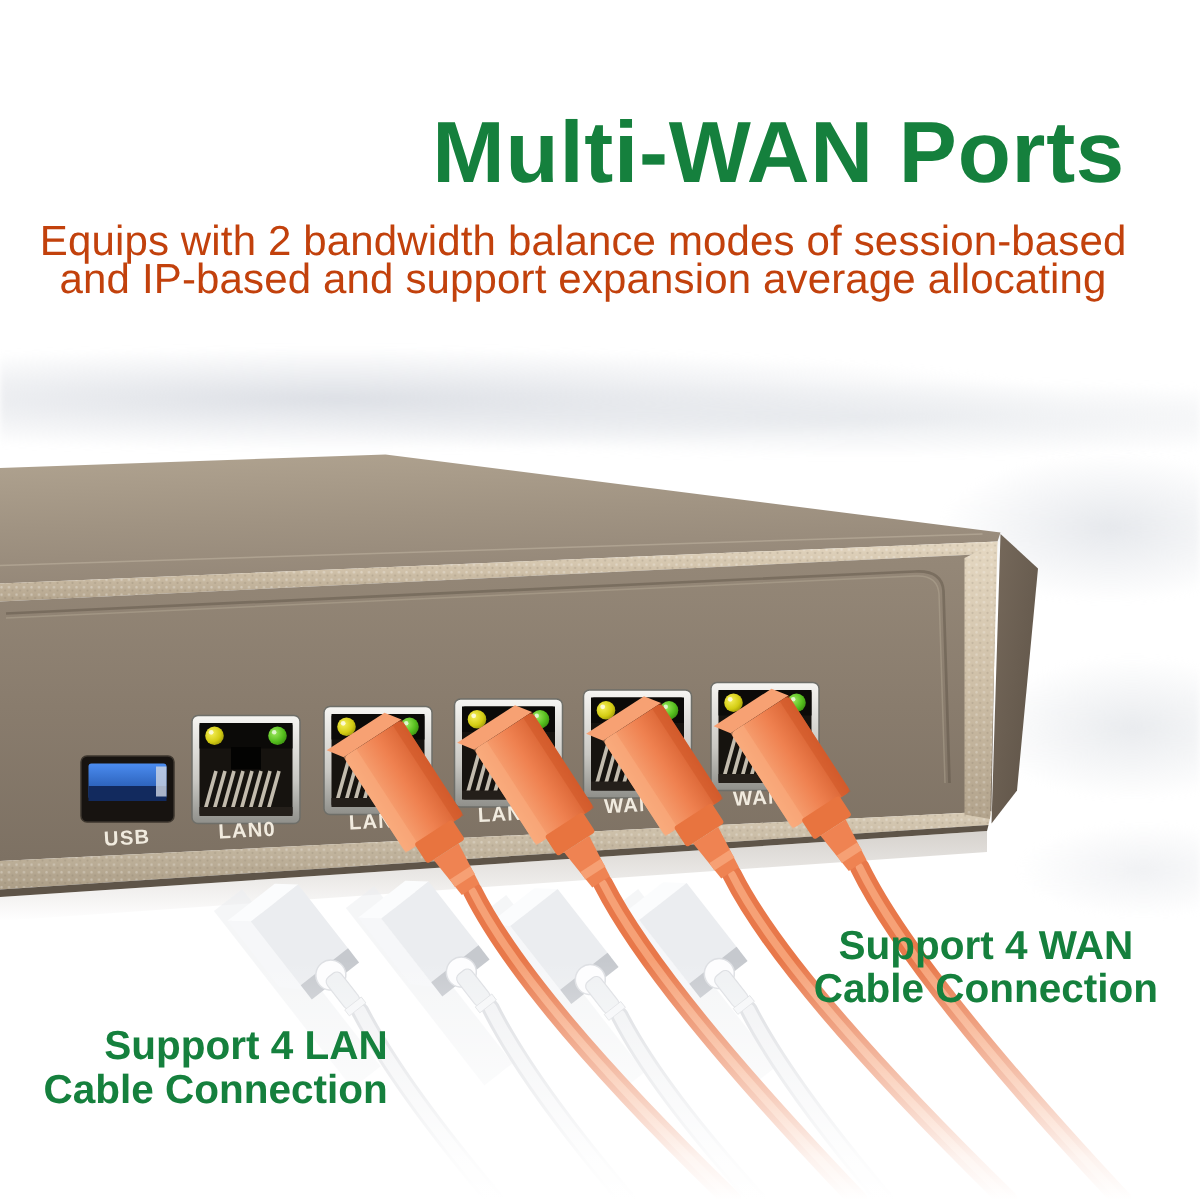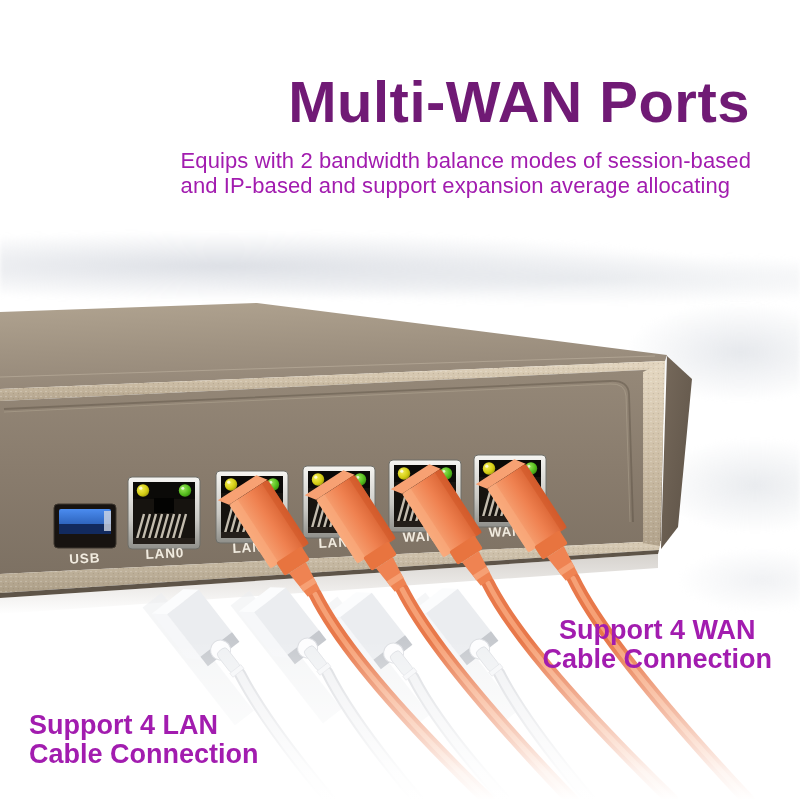--- a/index.html
+++ b/index.html
@@ -17,27 +17,27 @@
     background:radial-gradient(90% 55% at 65% 45%, rgba(224,227,232,.8), rgba(224,227,232,0) 75%);
     filter:blur(2px);}
   .streak-c{top:428px;right:0;width:150px;height:115px;
     background:radial-gradient(90% 55% at 70% 50%, rgba(226,229,233,.75), rgba(226,229,233,0) 75%);
     filter:blur(2px);}
   .streak-d{top:545px;right:0;width:125px;height:70px;
     background:radial-gradient(90% 60% at 70% 50%, rgba(231,233,237,.6), rgba(231,233,237,0) 75%);
     filter:blur(2px);}
 
   .title{position:absolute;top:68px;right:50px;z-index:5;
-    font-size:58px;font-weight:700;letter-spacing:.5px;color:#701a75;white-space:nowrap;}
-  .desc{position:absolute;top:148px;right:49px;z-index:5;text-align:left;
-    font-size:22px;line-height:25px;color:#a21caf;letter-spacing:.1px;white-space:nowrap;}
-
-  .callout{position:absolute;z-index:5;font-size:27px;line-height:29px;font-weight:700;color:#a21caf;white-space:nowrap;}
+    font-size:58px;font-weight:700;letter-spacing:.5px;color:#15803d;white-space:nowrap;}
+  .desc{position:absolute;top:148px;right:49px;z-index:5;text-align:center;
+    font-size:28px;line-height:25px;color:#c2410c;letter-spacing:.1px;white-space:nowrap;}
+
+  .callout{position:absolute;z-index:5;font-size:27px;line-height:29px;font-weight:700;color:#15803d;white-space:nowrap;}
   .callout-wan{top:616px;right:28px;text-align:center;}
-  .callout-lan{top:711px;left:29px;text-align:left;}
+  .callout-lan{top:683px;left:29px;text-align:right;}
 
   svg{position:absolute;left:0;top:0;z-index:1;}
   .fade-bottom{position:absolute;left:0;top:640px;width:800px;height:160px;z-index:3;pointer-events:none;
     background:linear-gradient(180deg, rgba(255,255,255,0) 0%, rgba(255,255,255,.45) 40%,
       rgba(255,255,255,.9) 82%, #ffffff 100%);}
   .port-label{font-size:13.5px;font-weight:700;letter-spacing:.8px;fill:#f1ebdf;}
 </style>
 </head>
 <body>
 

